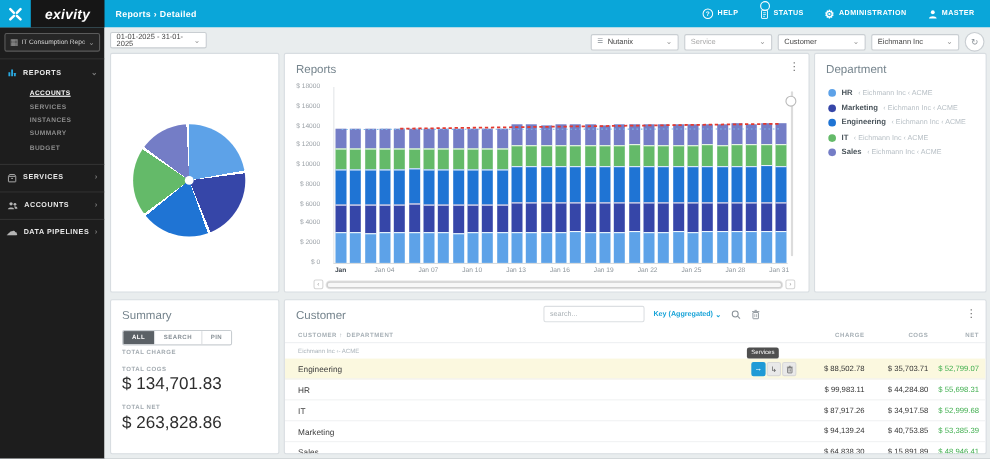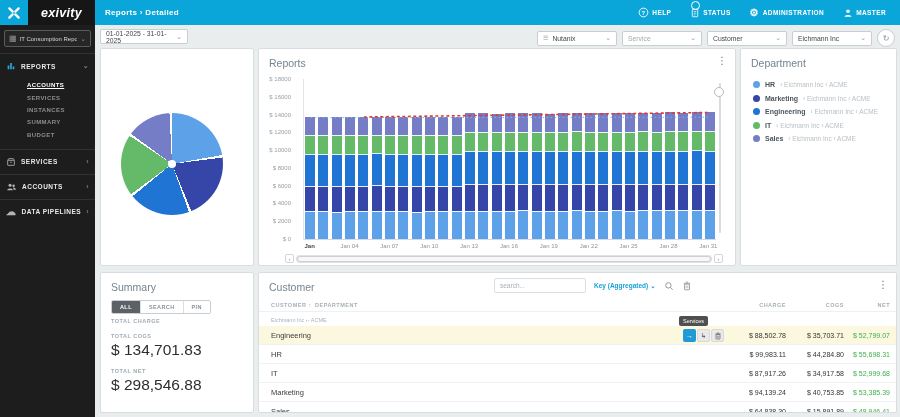--- a/index.html
+++ b/index.html
@@ -564,21 +564,21 @@
       <div class="toggle">
         <span class="tog active">ALL</span>
         <span class="tog">SEARCH</span>
         <span class="tog">PIN</span>
       </div>
       <div class="totals">
         <div class="tlabel">TOTAL CHARGE</div>
         <div class="tlabel">TOTAL COGS</div>
         <div class="tvalue">$ 134,701.83</div>
         <div class="tlabel">TOTAL NET</div>
-        <div class="tvalue">$ 298,546.88</div>
+        <div class="tvalue">$ 263,828.86</div>
       </div>
     </section>
 
     <section class="card" id="card-det">
       <div class="card-title">Customer</div>
       <div class="det-controls">
         <input class="search" type="text" placeholder="search..." style="">
         <span class="key-sel">
           <span>Key (Aggregated)</span>
           <span>⌄</span>

